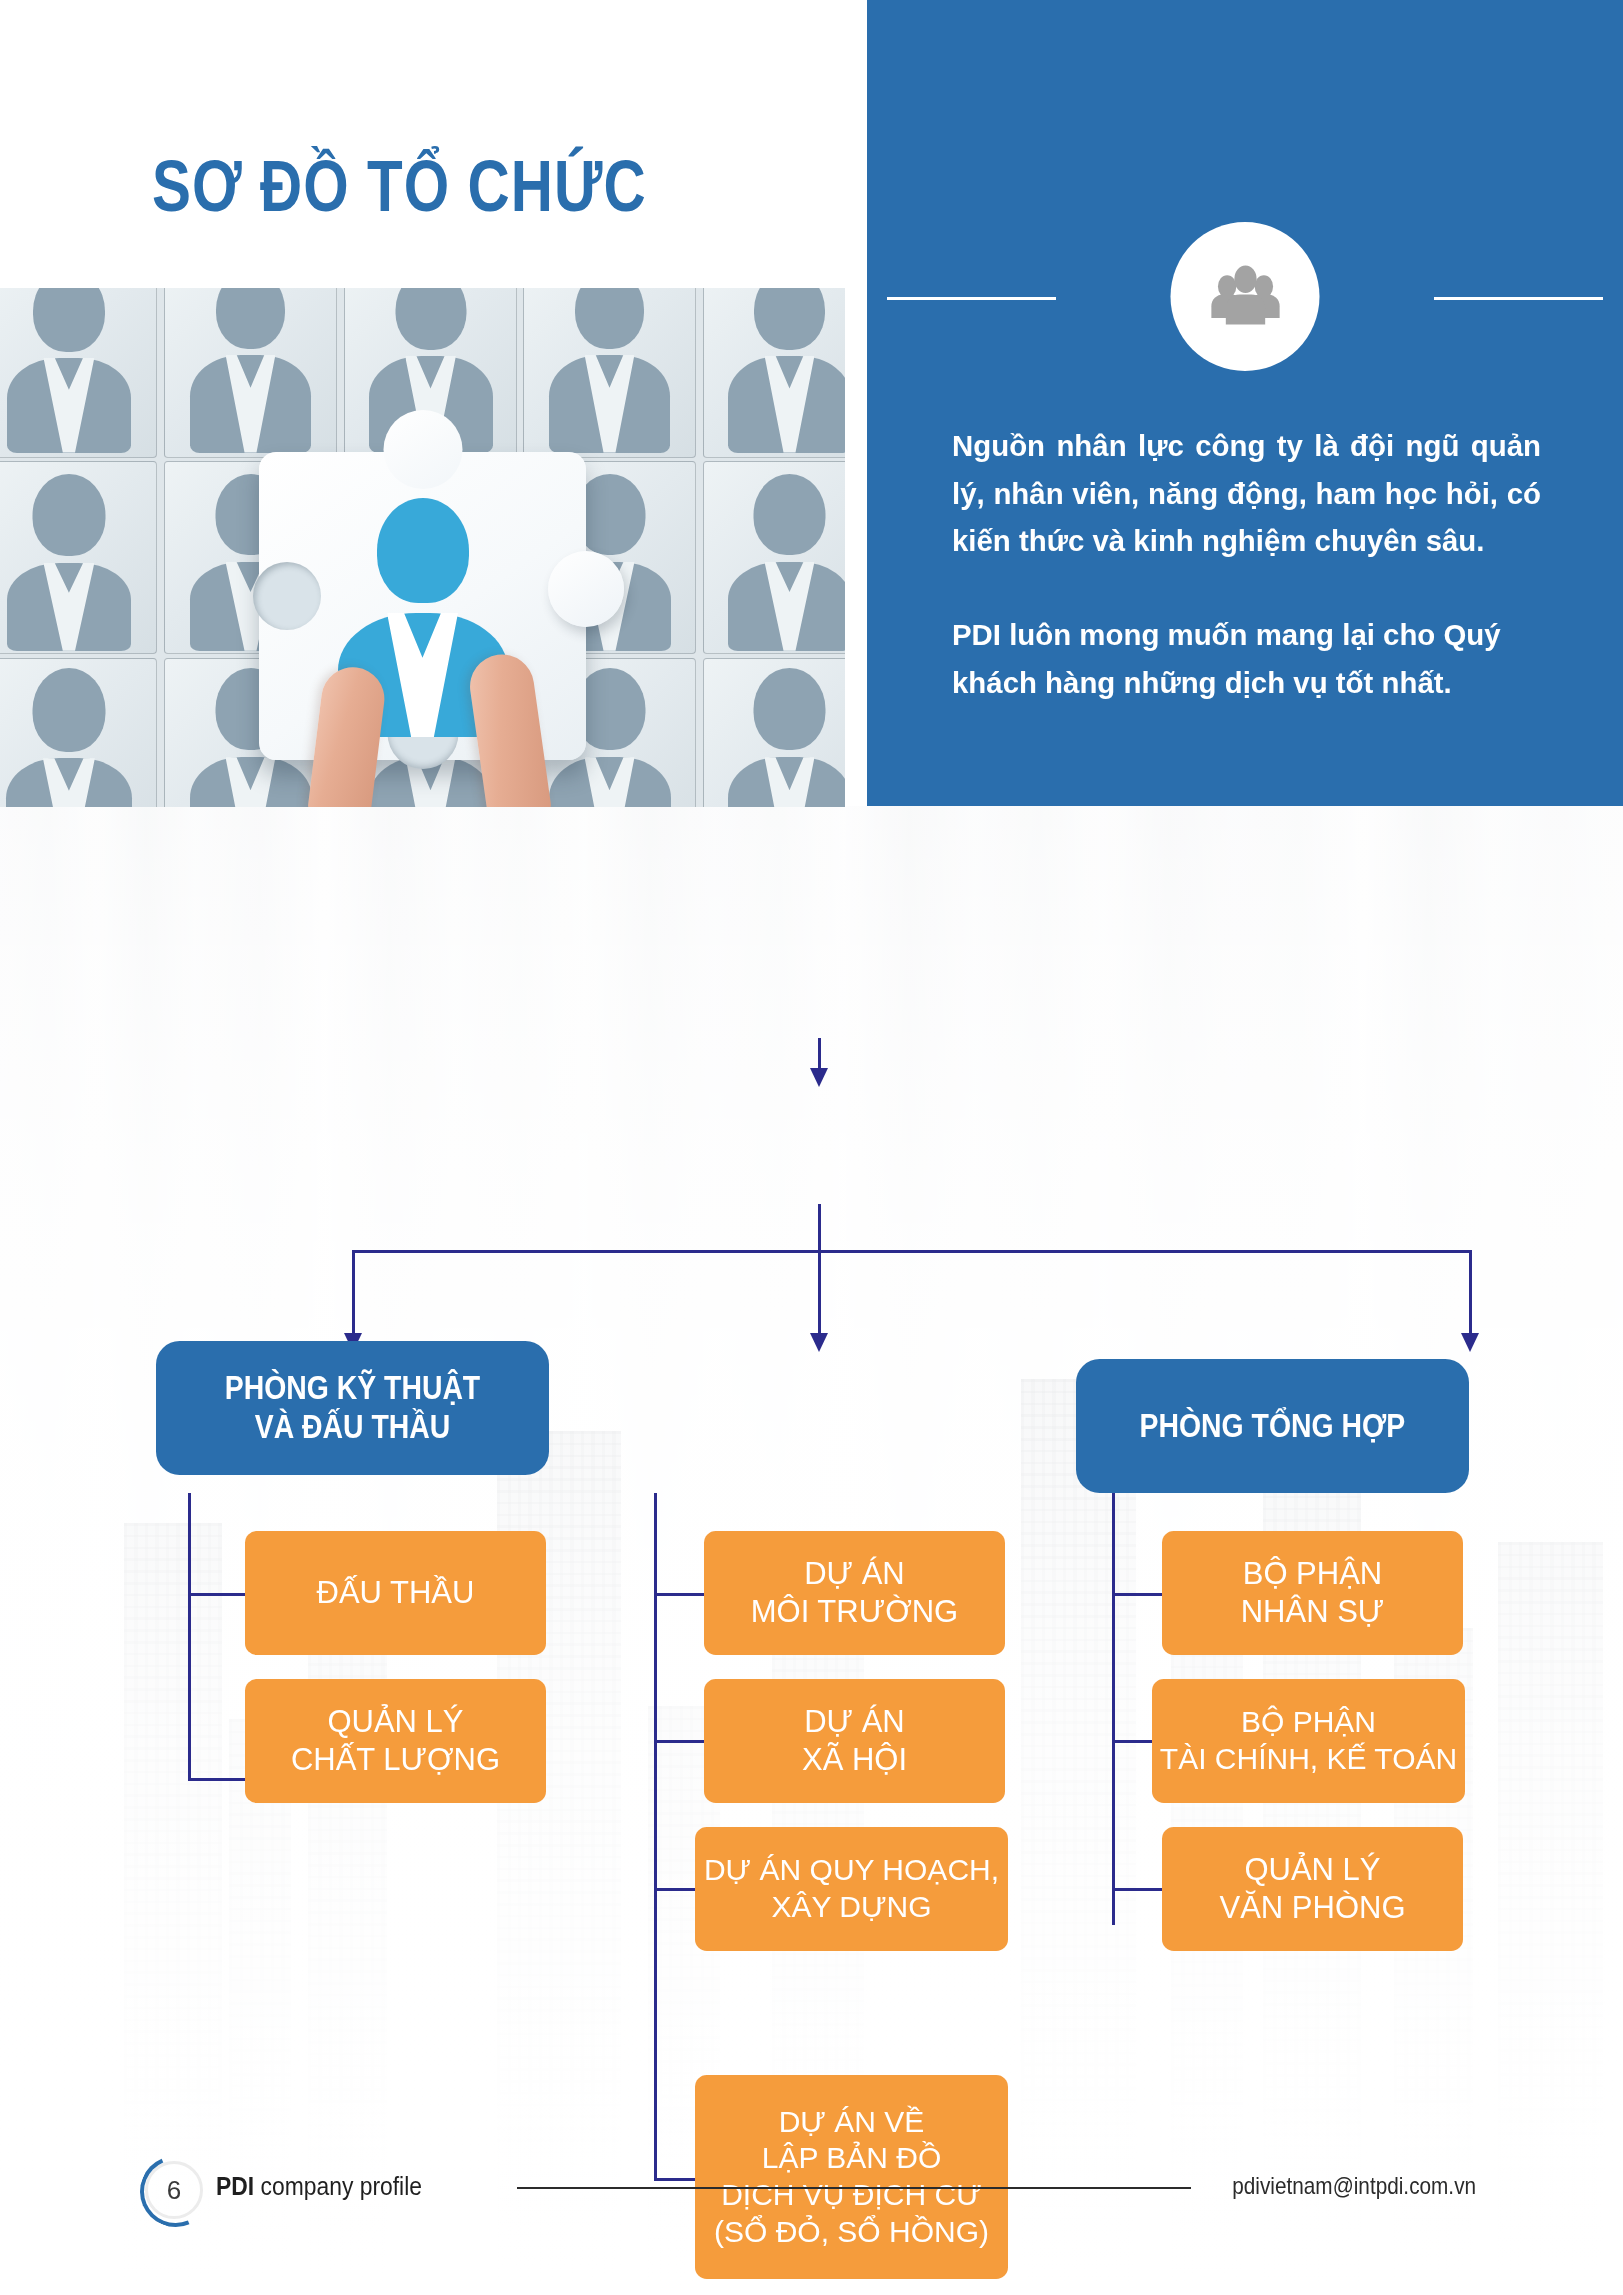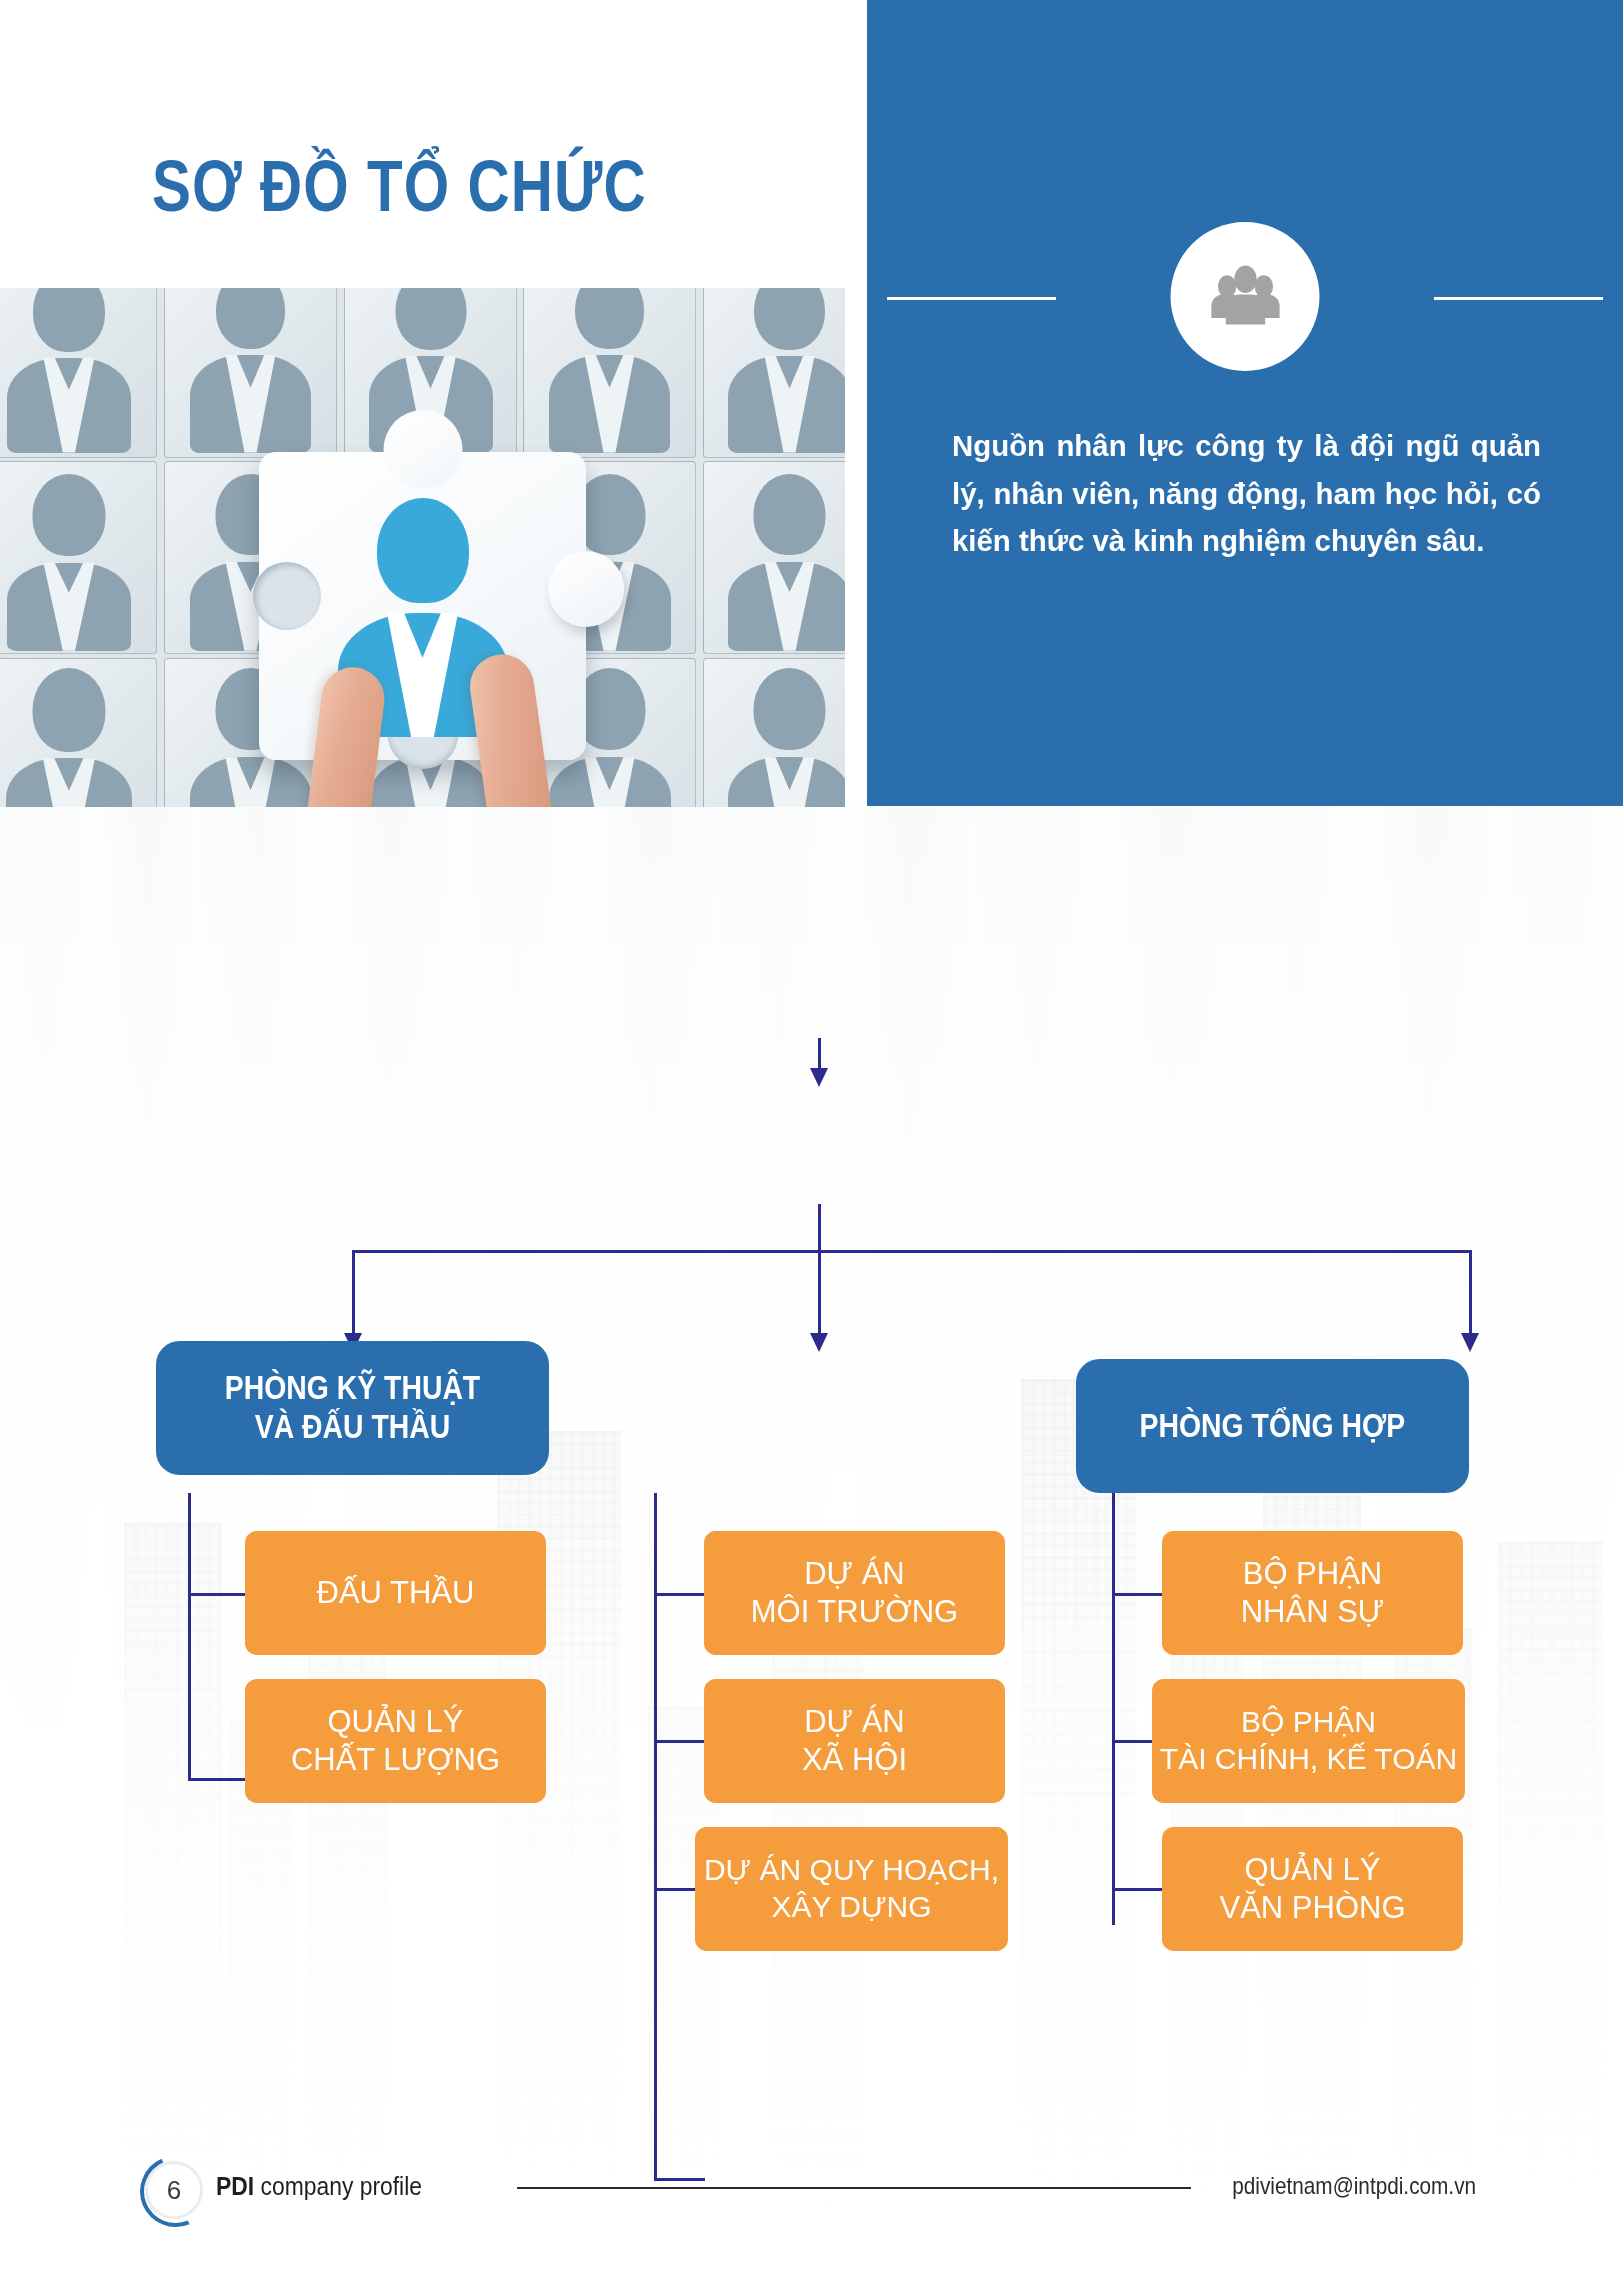--- a/index.html
+++ b/index.html
@@ -393,20 +393,21 @@
           <ellipse cx="46" cy="24" rx="7" ry="8.5"></ellipse>
           <path d="M34 48v-9a9 9 0 0 1 9-9h6a9 9 0 0 1 9 9v9z"></path>
           <ellipse cx="32" cy="18.5" rx="8.5" ry="10.5"></ellipse>
           <path d="M17 53V40.5A10.5 10.5 0 0 1 27.5 30h9A10.5 10.5 0 0 1 47 40.5V53z"></path>
         </g>
       </svg>
     </div>
   </div>
   <div class="panel-copy">
     <p>Nguồn nhân lực công ty là đội ngũ quản lý, nhân viên, năng động, ham học hỏi, có kiến thức và kinh nghiệm chuyên sâu.</p>
+    <p class="last">PDI luôn mong muốn mang lại cho Quý khách hàng những dịch vụ tốt nhất.</p>
   </div>
 </div>
 
 <div class="org">
 
 
   <div class="conn v" style="left:818px;top:232px;height:33px;"></div>
   <div class="arrow" style="left:810px;top:262px;"></div>
 
 
@@ -450,20 +451,26 @@
 MÔI TRƯỜNG</span>
   </div>
   <div class="node sub" style="left:704px;top:873px;width:301px;height:124px;">
     <span class="label">DỰ ÁN
 XÃ HỘI</span>
   </div>
   <div class="node sub" style="left:695px;top:1021px;width:313px;height:124px;font-size:30px;">
     <span class="label">DỰ ÁN QUY HOẠCH,
 XÂY DỰNG</span>
   </div>
+  <div class="node sub" style="left:695px;top:1269px;width:313px;height:204px;font-size:30px;">
+    <span class="label">DỰ ÁN VỀ
+LẬP BẢN ĐỒ
+DỊCH VỤ ĐỊCH CƯ
+(SỔ ĐỎ, SỔ HỒNG)</span>
+  </div>
 
   <div class="conn v" style="left:1112px;top:687px;height:432px;"></div>
   <div class="conn h" style="left:1112px;top:787px;width:51px;"></div>
   <div class="conn h" style="left:1112px;top:934px;width:51px;"></div>
   <div class="conn h" style="left:1112px;top:1082px;width:51px;"></div>
 
   <div class="node sub" style="left:1162px;top:725px;width:301px;height:124px;">
     <span class="label">BỘ PHẬN
 NHÂN SỰ</span>
   </div>

